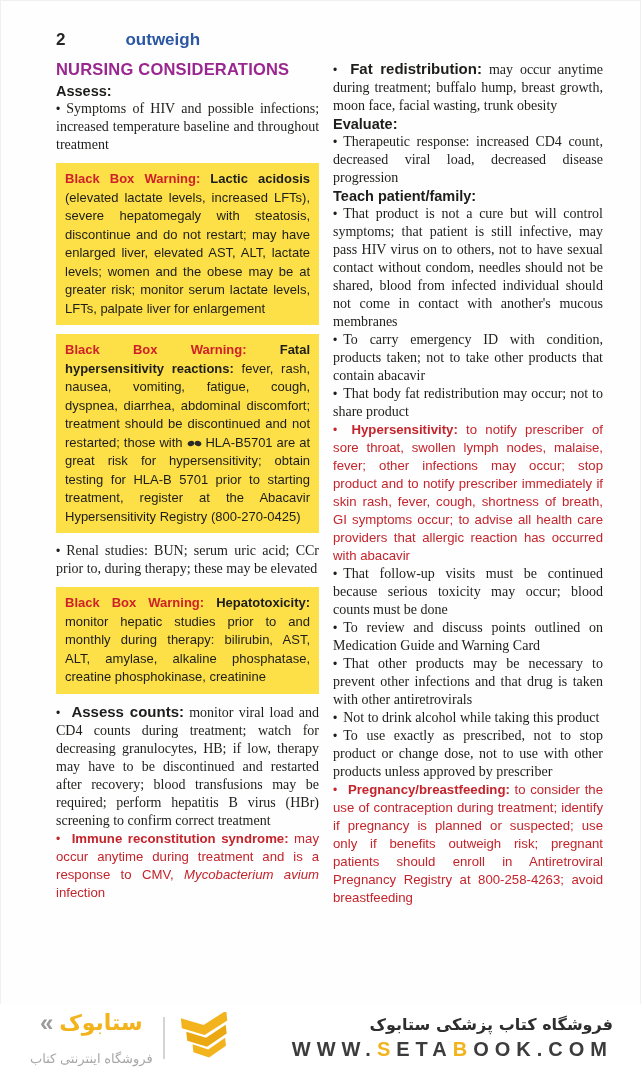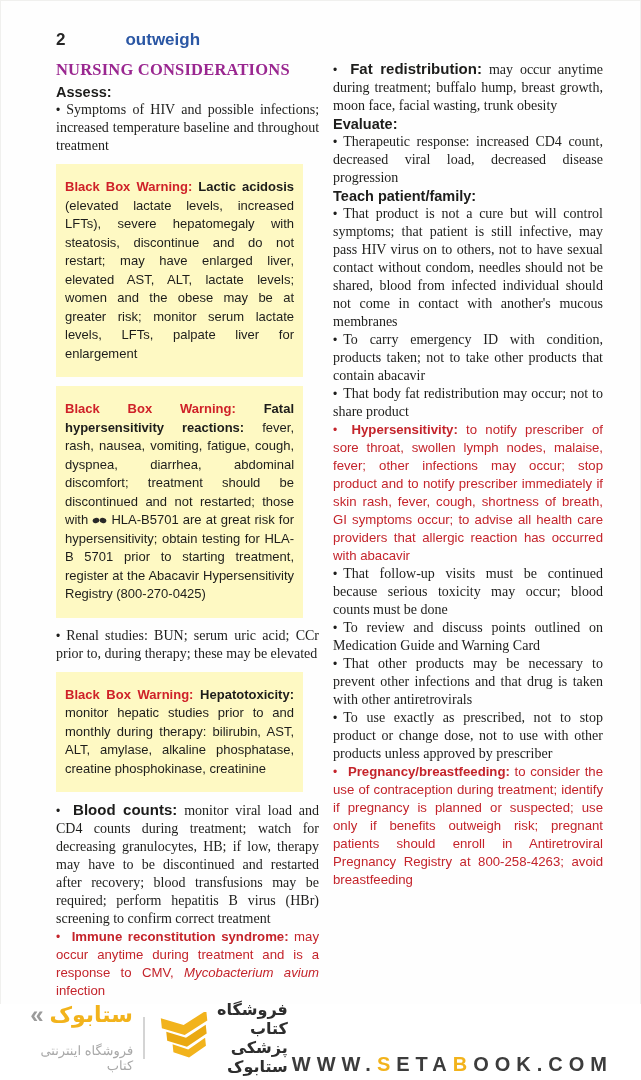--- a/index.html
+++ b/index.html
@@ -11,56 +11,56 @@
   .page{width:641px;height:1080px;position:relative;background:#fefefe;box-shadow:inset 0 0 0 1px #f0f0ee;}
   .content{padding:30px 38px 0 56px;}
   .header-row{display:flex;align-items:baseline;gap:60px;margin-bottom:10px;}
   .page-num{font-family:"Liberation Sans",sans-serif;font-weight:bold;font-size:17px;color:#262626;}
   .drug-name{font-family:"Liberation Sans",sans-serif;font-weight:bold;font-size:17px;color:#2b57a4;}
   .columns{display:flex;gap:14px;}
   .col{width:266px;}
   .col-right{width:273px;}
 
   .section-title{
-    font-family:Liberation Serif, serif;font-weight:bold;font-size:16.5px;
+    font-family:Liberation Sans, sans-serif;font-weight:bold;font-size:16.5px;
     color:#9a2790;letter-spacing:.2px;margin:0 0 4px 0;
   }
   .sub-heading{
     font-family:"Liberation Sans",sans-serif;font-weight:bold;font-size:14.5px;
     color:#1d1d1b;margin:1px 0 1px 0;
   }
   p.bullet{margin:0;text-align:justify;font-size:14px;line-height:18px;}
   p.bullet::before{content:"•\2002";font-family:"Liberation Sans",sans-serif;font-size:12px;}
   .lead{font-family:"Liberation Sans",sans-serif;font-weight:bold;font-size:15px;}
   p.red-bullet{margin:0;text-align:justify;font-family:"Liberation Sans",sans-serif;
     font-size:13.2px;line-height:18px;color:#c4242b;}
   p.red-bullet::before{content:"•\2002";font-size:12px;}
   .warning-box{
-    background:#fef9c3;padding:14px 9px;margin:9px 16px 9px 0;
+    background:#fde047;padding:7px 9px;margin:9px 0 9px 0;
     text-align:justify;font-family:"Liberation Sans",sans-serif;
     font-size:13px;line-height:18.5px;color:#1d1d1b;
   }
   .bbw-label{color:#cf2128;font-weight:bold;}
   .bbw-lead{font-weight:bold;}
   .italic{font-style:italic;}
   .gene-icon{display:inline-block;vertical-align:-1px;line-height:0;}
 
   .footer{
     position:absolute;left:0;bottom:0;width:641px;height:76px;background:#ffffff;
     display:flex;align-items:center;justify-content:space-between;
     padding:0 28px 8px 30px;box-sizing:border-box;
   }
   .brand{display:flex;align-items:center;gap:10px;}
   .brand-text-block{display:flex;flex-direction:column;align-items:center;}
   .brand-word-row{display:flex;align-items:center;gap:6px;}
   .guillemet{color:#9b9b9b;font-family:"Liberation Sans",sans-serif;font-weight:bold;font-size:24px;line-height:1;}
   .brand-word{font-family:"DejaVu Sans",sans-serif;font-weight:bold;font-size:22px;color:#f2b31c;line-height:1;}
   .brand-tagline{font-family:Liberation Sans, sans-serif;font-size:13px;color:#a8a8a8;margin-top:16px;}
   .brand-divider{width:2px;height:42px;background:#d4d4d4;}
-  .store{display:flex;flex-direction:row;align-items:flex-end;gap:4px;}
+  .store{display:flex;flex-direction:column;align-items:flex-end;gap:4px;}
   .store-title{font-family:"DejaVu Sans",sans-serif;font-size:16px;color:#2e2e2e;font-weight:bold;}
   .store-url{font-family:"Liberation Sans",sans-serif;font-weight:bold;font-size:20px;
     letter-spacing:6px;color:#3c3c3c;}
   .store-url .gold{color:#f2b31c;}
   .mt6{margin-top:6px;}
 </style>
 </head>
 <body>
 
 <div class="page">
@@ -97,21 +97,21 @@
 
         <p class="bullet mt6"><span>Renal studies: BUN; serum uric acid; CCr prior to, during therapy; these may be elevated</span></p>
 
         <div class="warning-box">
           <span class="bbw-label">Black Box Warning:</span>
           <span class="bbw-lead">Hepatotoxicity:</span>
           <span>monitor hepatic studies prior to and monthly during therapy: bilirubin, AST, ALT, amylase, alkaline phosphatase, creatine phosphokinase, creatinine</span>
         </div>
 
         <p class="bullet">
-          <b class="lead">Blood counts:</b>
+          <b class="lead">Assess counts:</b>
           <span>monitor viral load and CD4 counts during treatment; watch for decreasing granulocytes, HB; if low, therapy may have to be discontinued and restarted after recovery; blood transfusions may be required; perform hepatitis B virus (HBr) screening to confirm correct treatment</span>
         </p>
         <p class="red-bullet">
           <b>Immune reconstitution syndrome:</b>
           <span>may occur anytime during treatment and is a response to CMV,</span>
           <span class="italic">Mycobacterium avium</span>
           <span>infection</span>
         </p>
       </div>
 
@@ -126,20 +126,21 @@
         <p class="bullet"><span>That product is not a cure but will control symptoms; that patient is still infective, may pass HIV virus on to others, not to have sexual contact without condom, needles should not be shared, blood from infected individual should not come in contact with another's mucous membranes</span></p>
         <p class="bullet"><span>To carry emergency ID with condition, products taken; not to take other products that contain abacavir</span></p>
         <p class="bullet"><span>That body fat redistribution may occur; not to share product</span></p>
         <p class="red-bullet">
           <b>Hypersensitivity:</b>
           <span>to notify prescriber of sore throat, swollen lymph nodes, malaise, fever; other infections may occur; stop product and to notify prescriber immediately if skin rash, fever, cough, shortness of breath, GI symptoms occur; to advise all health care providers that allergic reaction has occurred with abacavir</span>
         </p>
         <p class="bullet"><span>That follow-up visits must be continued because serious toxicity may occur; blood counts must be done</span></p>
         <p class="bullet"><span>To review and discuss points outlined on Medication Guide and Warning Card</span></p>
         <p class="bullet"><span>That other products may be necessary to prevent other infections and that drug is taken with other antiretrovirals</span></p>
+        <p class="bullet"><span>Not to drink alcohol while taking this product</span></p>
         <p class="bullet"><span>To use exactly as prescribed, not to stop product or change dose, not to use with other products unless approved by prescriber</span></p>
         <p class="red-bullet">
           <b>Pregnancy/breastfeeding:</b>
           <span>to consider the use of contraception during treatment; identify if pregnancy is planned or suspected; use only if benefits outweigh risk; pregnant patients should enroll in Antiretroviral Pregnancy Registry at 800-258-4263; avoid breastfeeding</span>
         </p>
       </div>
     </div>
   </div>
 
   <div class="footer">

